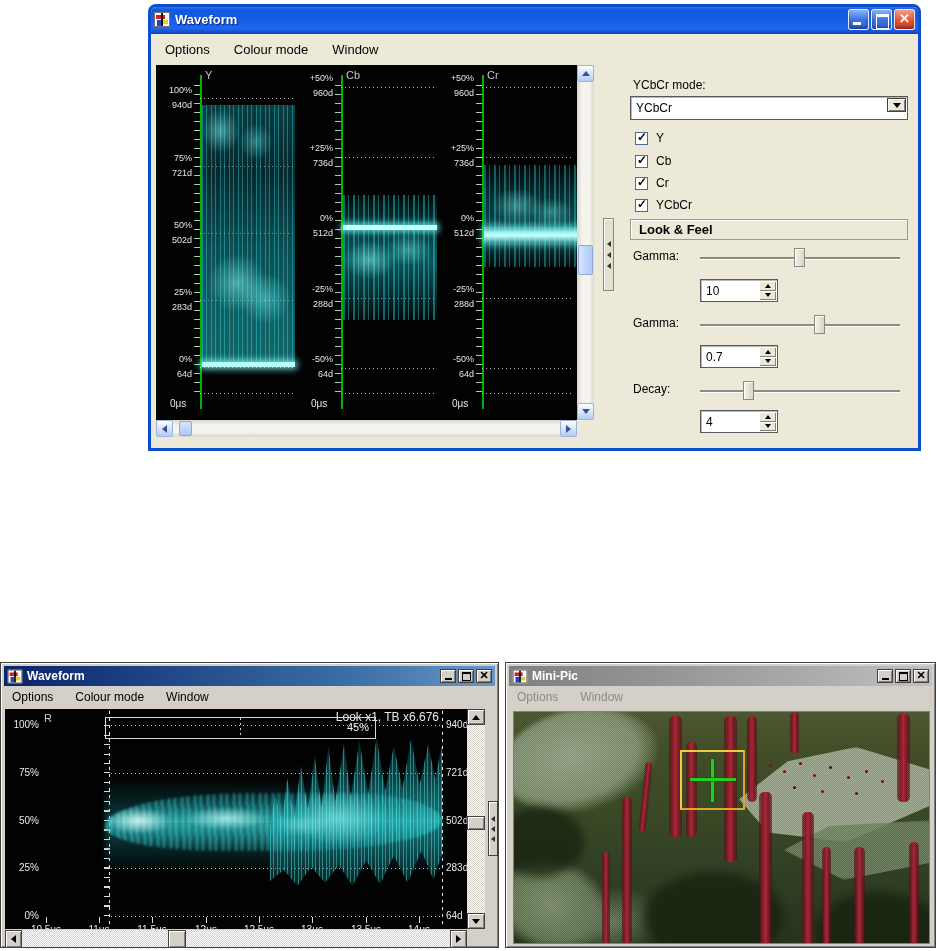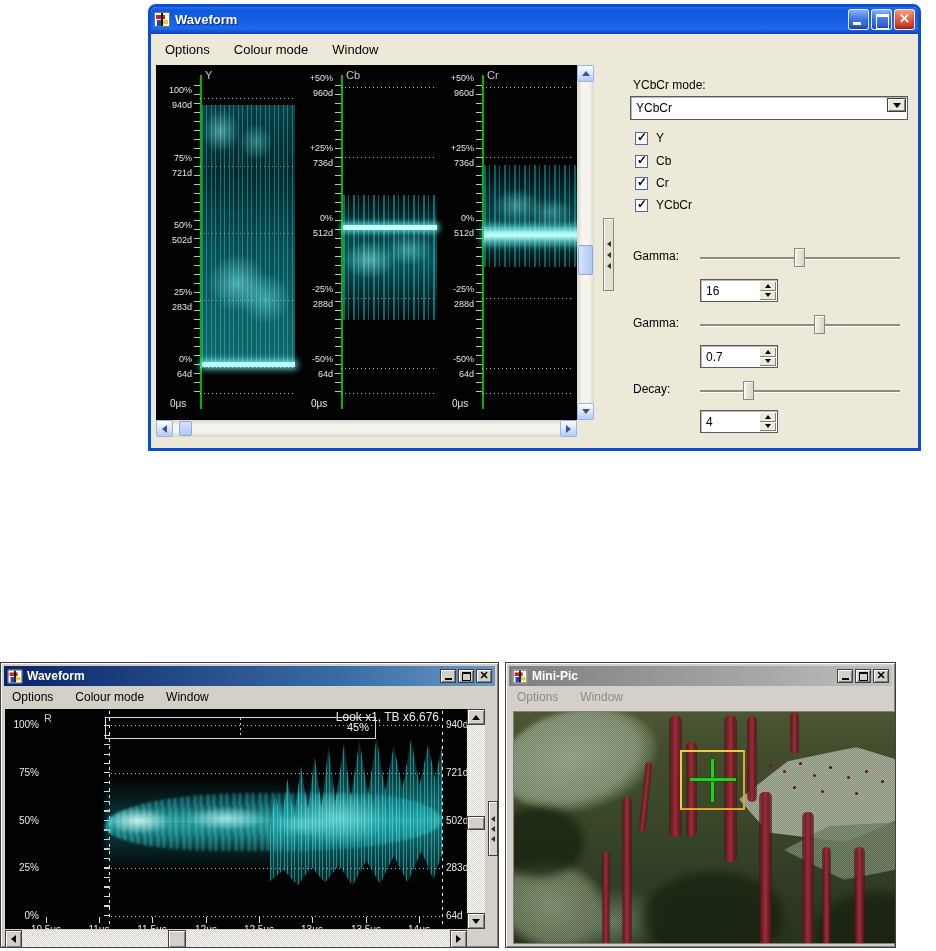--- a/index.html
+++ b/index.html
@@ -359,26 +359,27 @@
     <span class="clbl">Cb</span>
   </div>
   <div class="chk" style="top:169px">
     <div class="chkbox"></div>
     <span class="clbl">Cr</span>
   </div>
   <div class="chk" style="top:191px">
     <div class="chkbox"></div>
     <span class="clbl">YCbCr</span>
   </div>
+  <div class="lookfeel">Look &amp; Feel</div>
 
   <div class="slabel" style="top:242px">Gamma:</div>
   <div class="track" style="top:250px"></div>
   <div class="thumb" style="left:643px;top:241px"></div>
   <div class="spin" style="top:272px">
-    <span class="sval">16</span>
+    <span class="sval">10</span>
     <div class="sbtns">
         <div class="sb">
           <div class="tri up"></div>
         </div>
     <div class="sb">
           <div class="tri dn"></div>
         </div>
       </div>
   </div>
 
@@ -507,21 +508,21 @@
     <div class="cbtn2" style="left:0;top:0;width:17px;height:18px">
         <div class="ctri lf"></div>
       </div>
     <div class="cbtn2" style="right:0;top:0;width:17px;height:18px">
         <div class="ctri rt"></div>
       </div>
     <div class="cthumb" style="left:163px;top:0;width:18px;height:18px"></div>
   </div>
 </div>
 
-<div class="cwin" style="left:505px;top:662px;width:391px;height:286px">
+<div class="cwin" style="left:505px;top:662px;width:431px;height:286px">
   <div class="ctitle inactive">
     <div class="appicon" style="transform:scale(.9)">
         <i class="ic-red"></i>
         <i class="ic-blue"></i>
         <i class="ic-yel"></i>
         <i class="ic-blk"></i>
       </div>
     <span class="wtext">Mini-Pic</span>
     <div class="cbtn">
         <div class="g-min"></div>

